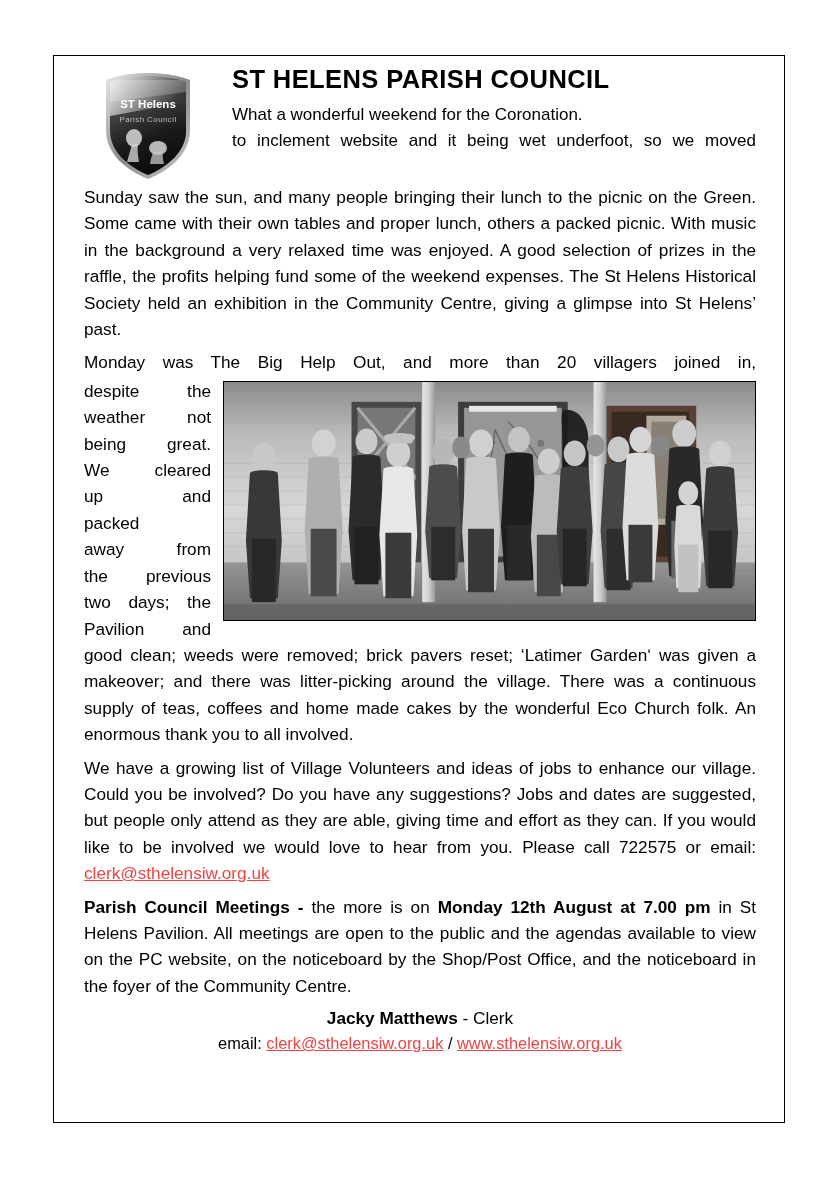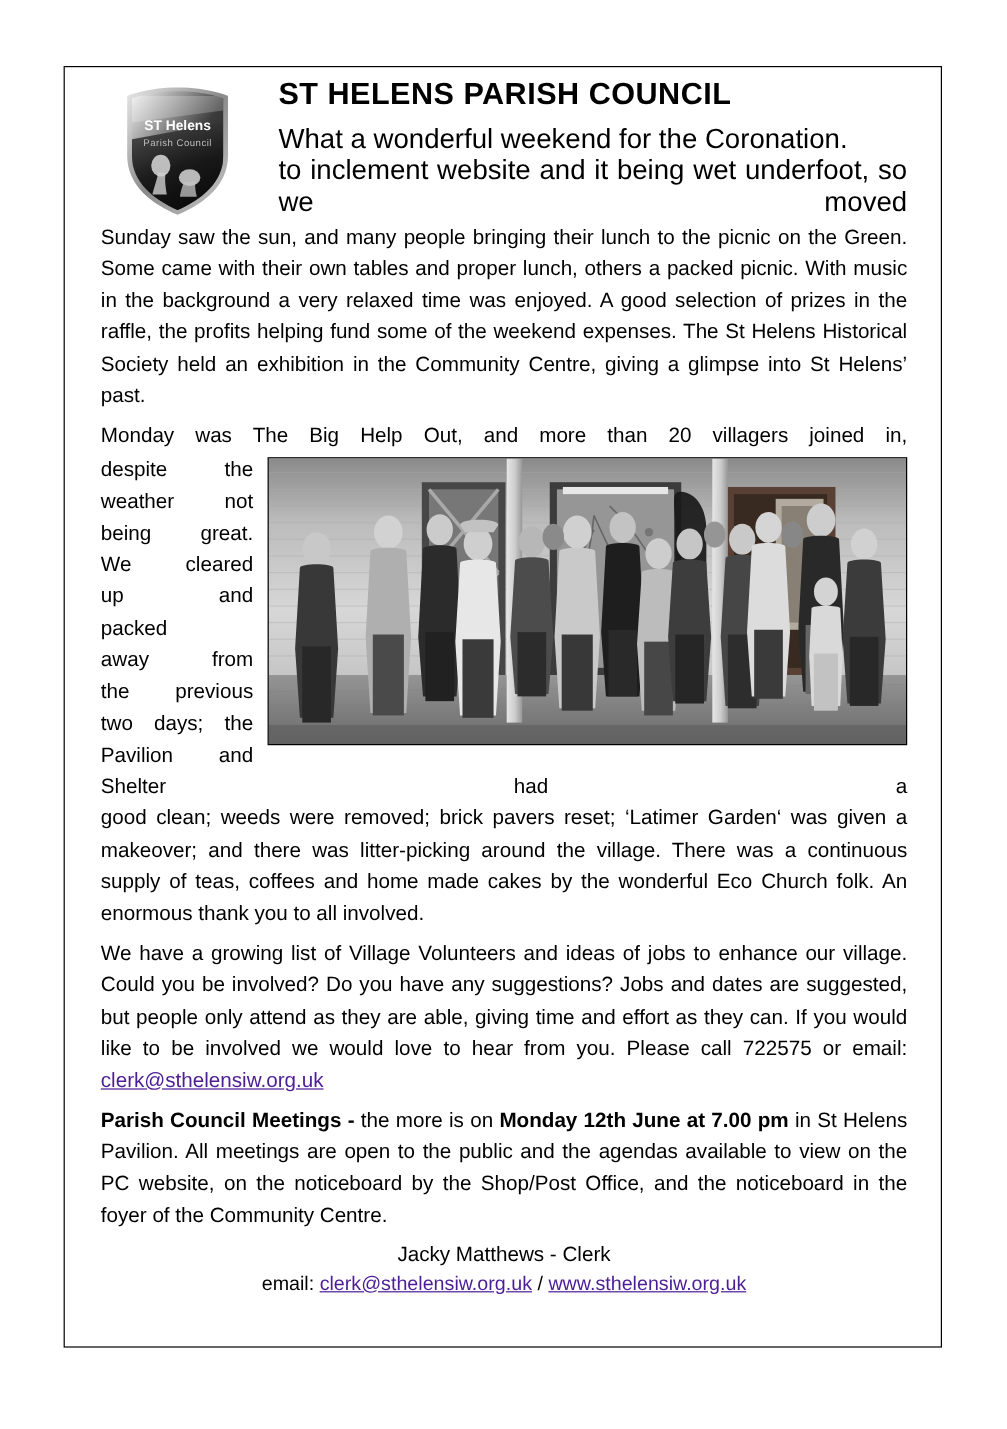--- a/index.html
+++ b/index.html
@@ -62,21 +62,21 @@
     letter-spacing: 0.4px;
     line-height: 1.05;
     white-space: nowrap;
   }
 
   .intro-block {
     position: absolute;
     left: 148px;
     top: 36px;
     width: 524px;
-    font-size: 23px;
+    font-size: 17px;
     line-height: 26.4px;
     text-align: left;
   }
   .intro-block p { margin: 0; }
   .intro-line-2 { text-align: justify; text-align-last: justify; }
   .intro-line-3 { text-align: justify; text-align-last: justify; }
 
   
   .body-col {
     position: relative;
@@ -132,33 +132,33 @@
 
   .after-photo {
     clear: both;
     font-size: 17.2px;
     line-height: 26.4px;
     text-align: justify;
     margin: 0 0 7px 0;
   }
 
   a.inline-link {
-    color: #4c1d95;
+    color: #ef4444;
   }
 
   .bold-lead { font-weight: bold; }
 
   
   .signoff {
     text-align: center;
     font-size: 17.2px;
     line-height: 25px;
     margin-top: 5px;
   }
-  .signoff .name { font-weight: normal; }
+  .signoff .name { font-weight: bold; }
   .signoff .addr { font-size: 16.4px; }
   .signoff .mail { font-size: 16.4px; }
 
   
   .page-number {
     position: absolute;
     left: 0;
     top: 1192px;
     width: 839px;
     text-align: center;
@@ -377,33 +377,32 @@
           <span class="wl">despite the</span>
           <span class="wl">weather not</span>
           <span class="wl">being great.</span>
           <span class="wl">We cleared</span>
           <span class="wl">up and</span>
           <span class="wl">packed</span>
           <span class="wl">away from</span>
           <span class="wl">the previous</span>
           <span class="wl">two days; the</span>
           <span class="wl">Pavilion and</span>
-          <span class="wl">Shelter had a</span>
         </div>
       </div>
 
       <p class="after-photo">good clean; weeds were removed; brick pavers reset; ‘Latimer Garden‘ was  given a makeover; and there was litter-picking around the village. There was a continuous supply of teas, coffees and home made cakes by the wonderful Eco Church folk. An enormous thank you to all involved.</p>
 
       <p class="para">
         <span>We have a growing list of Village Volunteers and ideas of jobs to enhance our village. Could you be involved? Do you have any suggestions? Jobs and dates are suggested, but people only attend as they are able, giving time and effort as they can. If you would like to be involved we would love to hear from you. Please call 722575 or email: </span><a class="inline-link" href="#">clerk@sthelensiw.org.uk</a>
       </p>
 
 
       <p class="para">
-        <span class="bold-lead">Parish Council Meetings - </span><span>the more is on </span><span class="bold-lead">Monday 12th June at 7.00 pm</span><span> in St Helens Pavilion. All meetings are open to the public and the agendas available to view on the PC website, on the noticeboard by the Shop/Post Office, and the noticeboard in the foyer of the Community Centre.</span>
+        <span class="bold-lead">Parish Council Meetings - </span><span>the more is on </span><span class="bold-lead">Monday 12th August at 7.00 pm</span><span> in St Helens Pavilion. All meetings are open to the public and the agendas available to view on the PC website, on the noticeboard by the Shop/Post Office, and the noticeboard in the foyer of the Community Centre.</span>
       </p>
 
       <div class="signoff">
         <div>
           <span class="name">Jacky Matthews</span><span> - Clerk</span>
         </div>
         <div class="mail">
           <span>email: </span><a class="inline-link" href="#">clerk@sthelensiw.org.uk</a><span> / </span><a class="inline-link" href="#">www.sthelensiw.org.uk</a>
         </div>
       </div>

